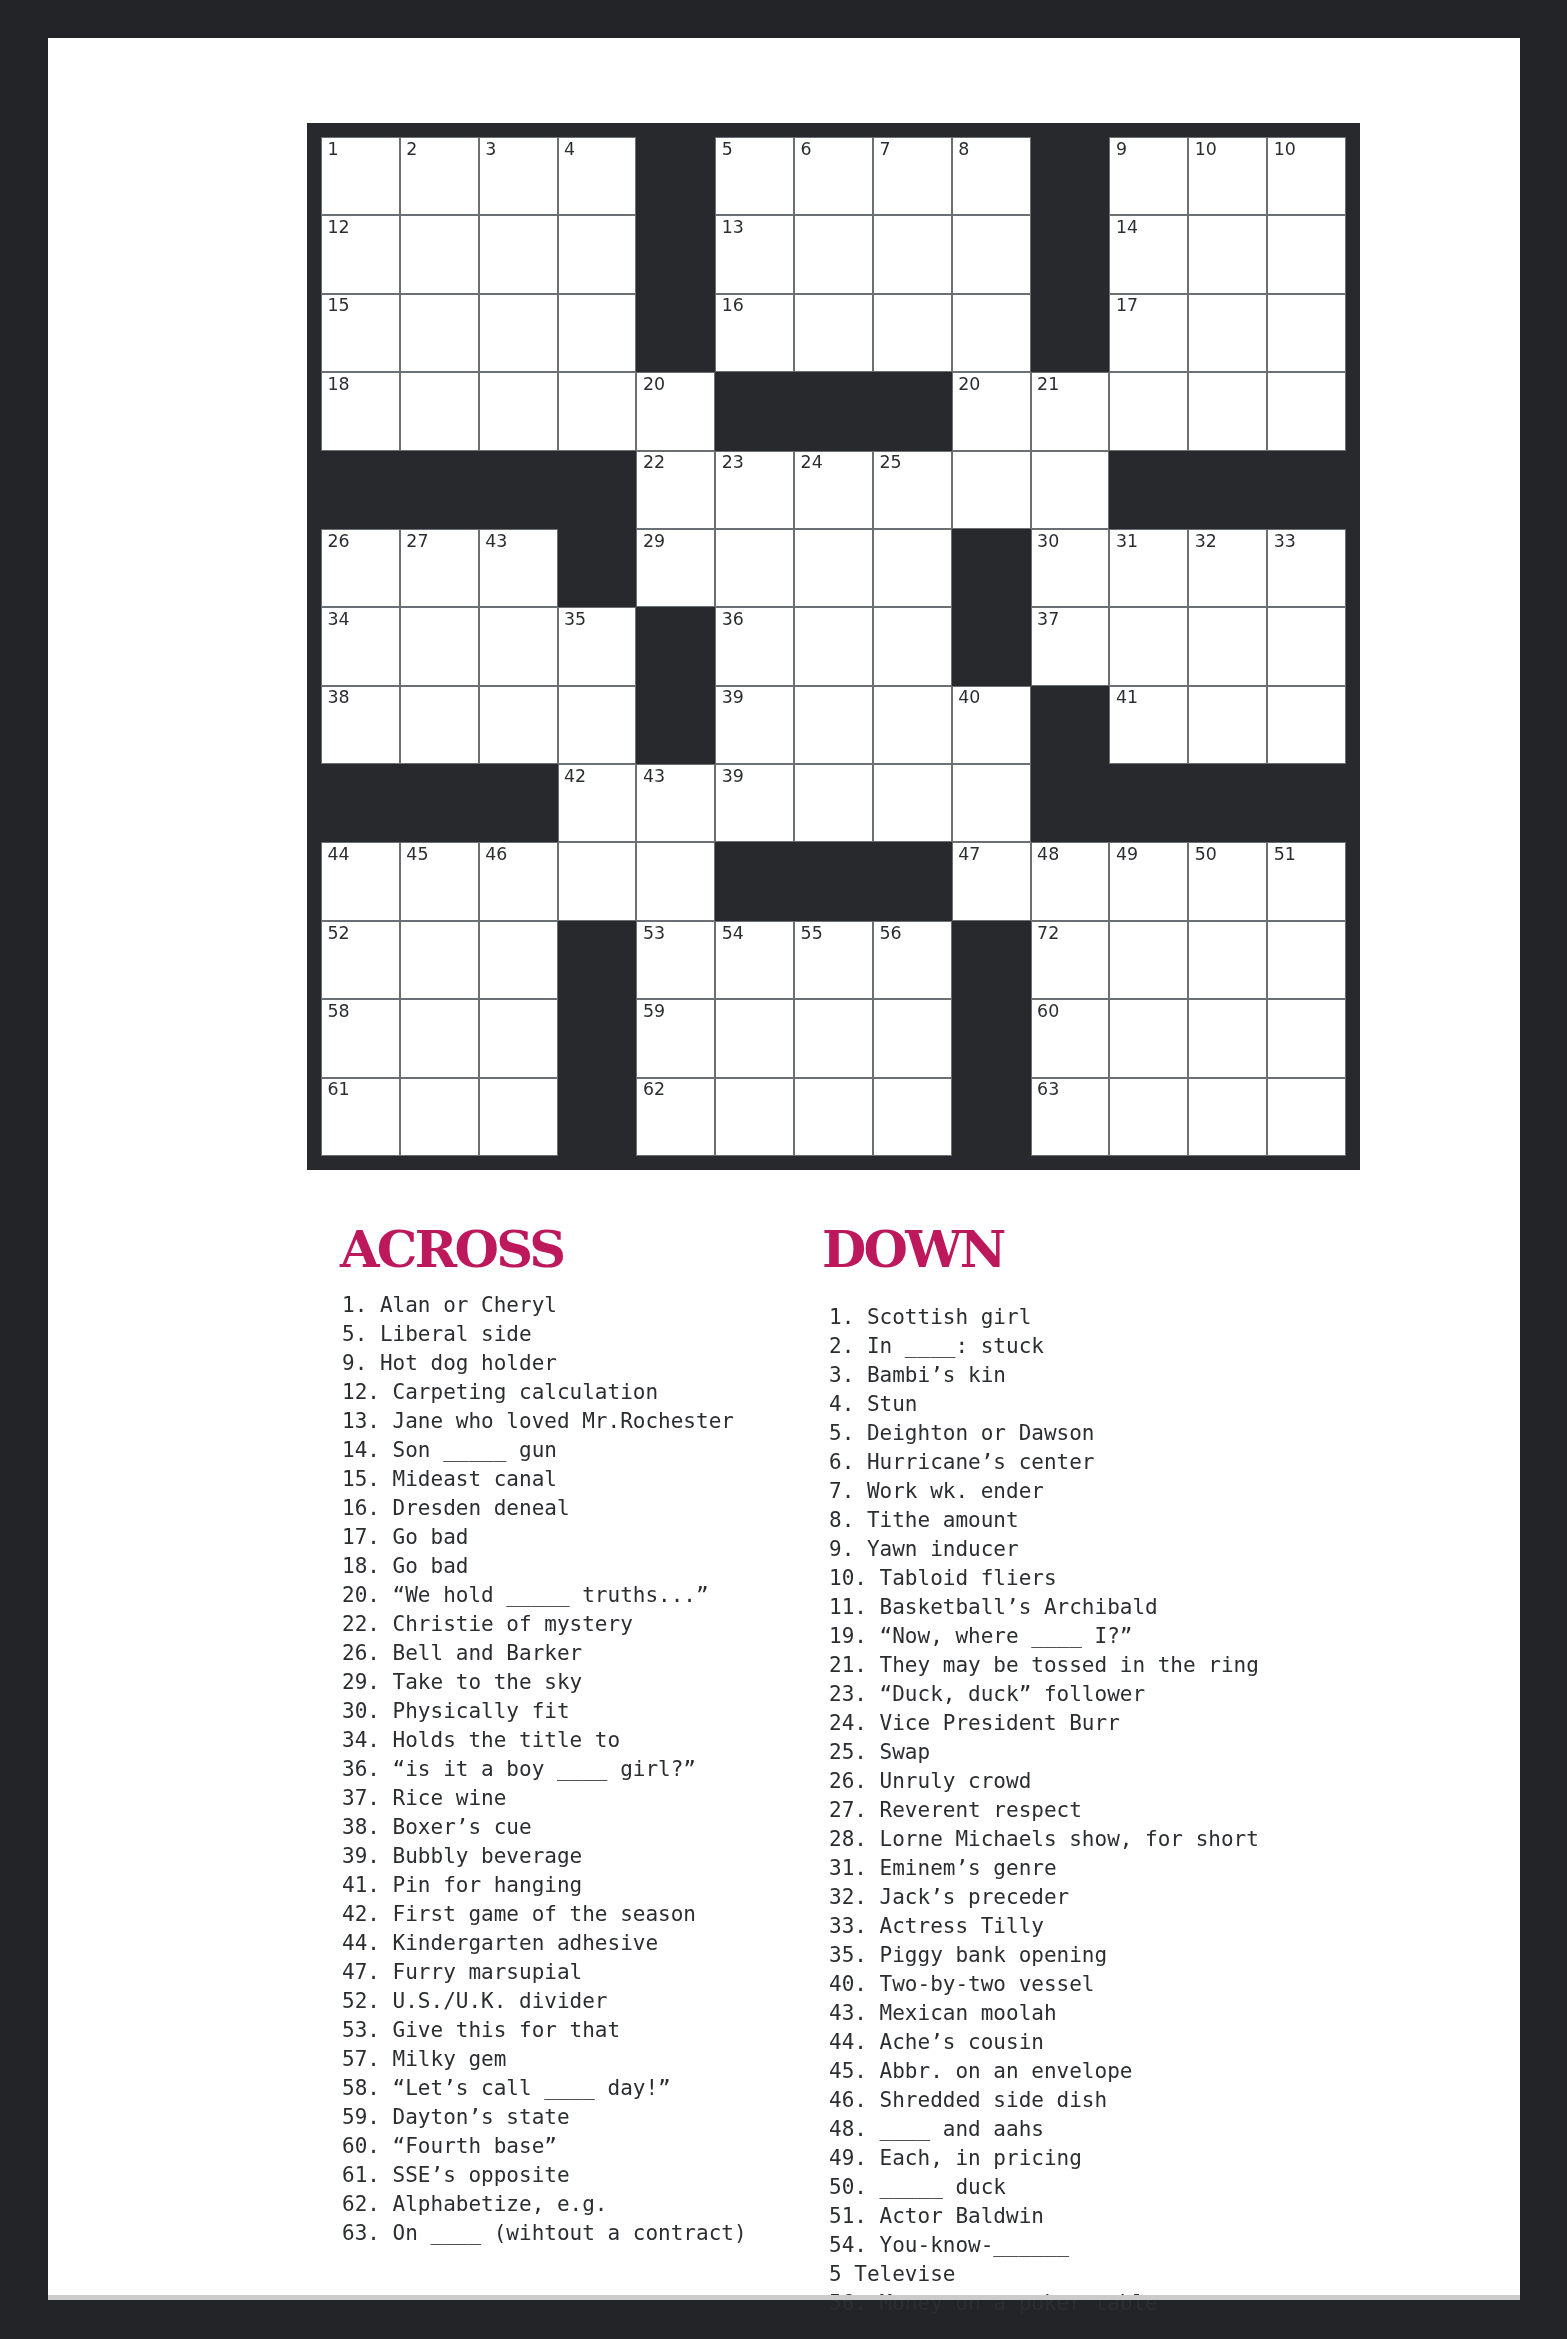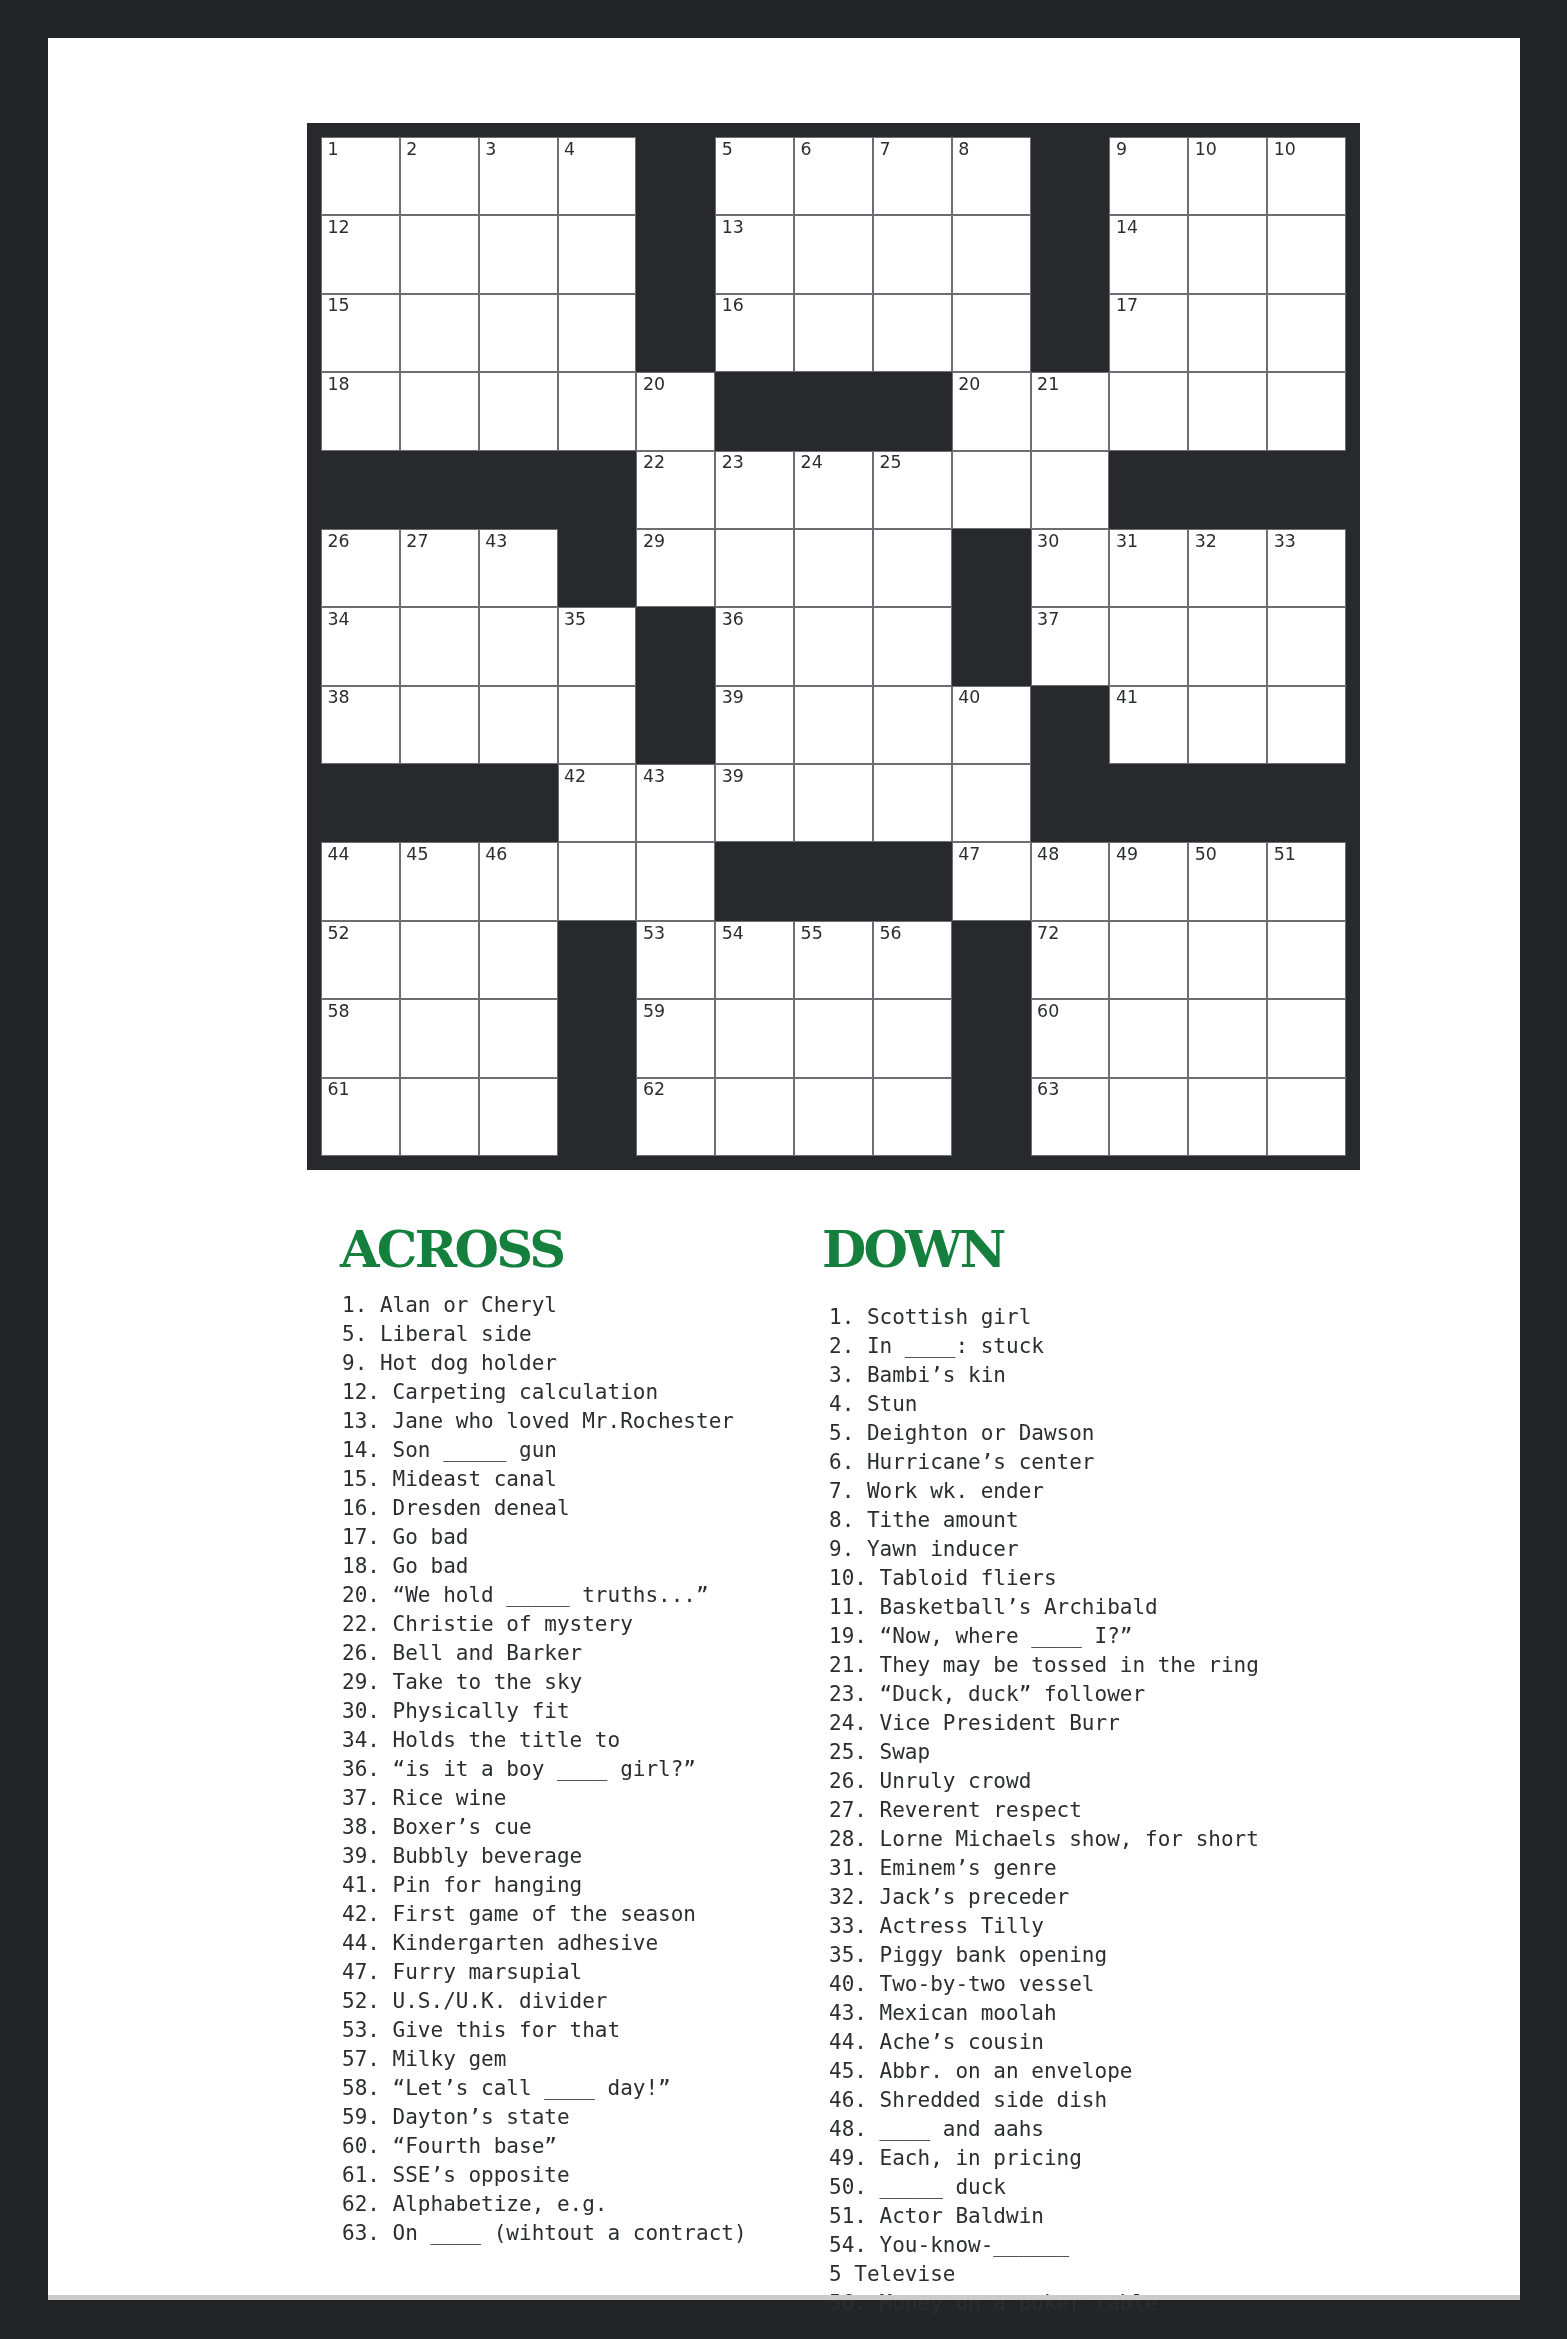--- a/index.html
+++ b/index.html
@@ -54,21 +54,21 @@
     font-size: 17.4px; line-height: 1;
     color: var(--ink);
     font-family: "DejaVu Sans", sans-serif;
   }
   .section-title {
     position: absolute;
     font-family: "DejaVu Serif", serif;
     font-weight: bold;
     font-size: 51px;
     letter-spacing: -2.7px;
-    color: #15803d;
+    color: #be185d;
     z-index: 3;
   }
   #across-title { left: 292px; top: 1181px; }
   #down-title   { left: 774px; top: 1181px; }
   .clues {
     position: absolute;
     font-family: "DejaVu Sans Mono", monospace;
     font-size: 21px;
     line-height: 29px;
     color: var(--ink);

